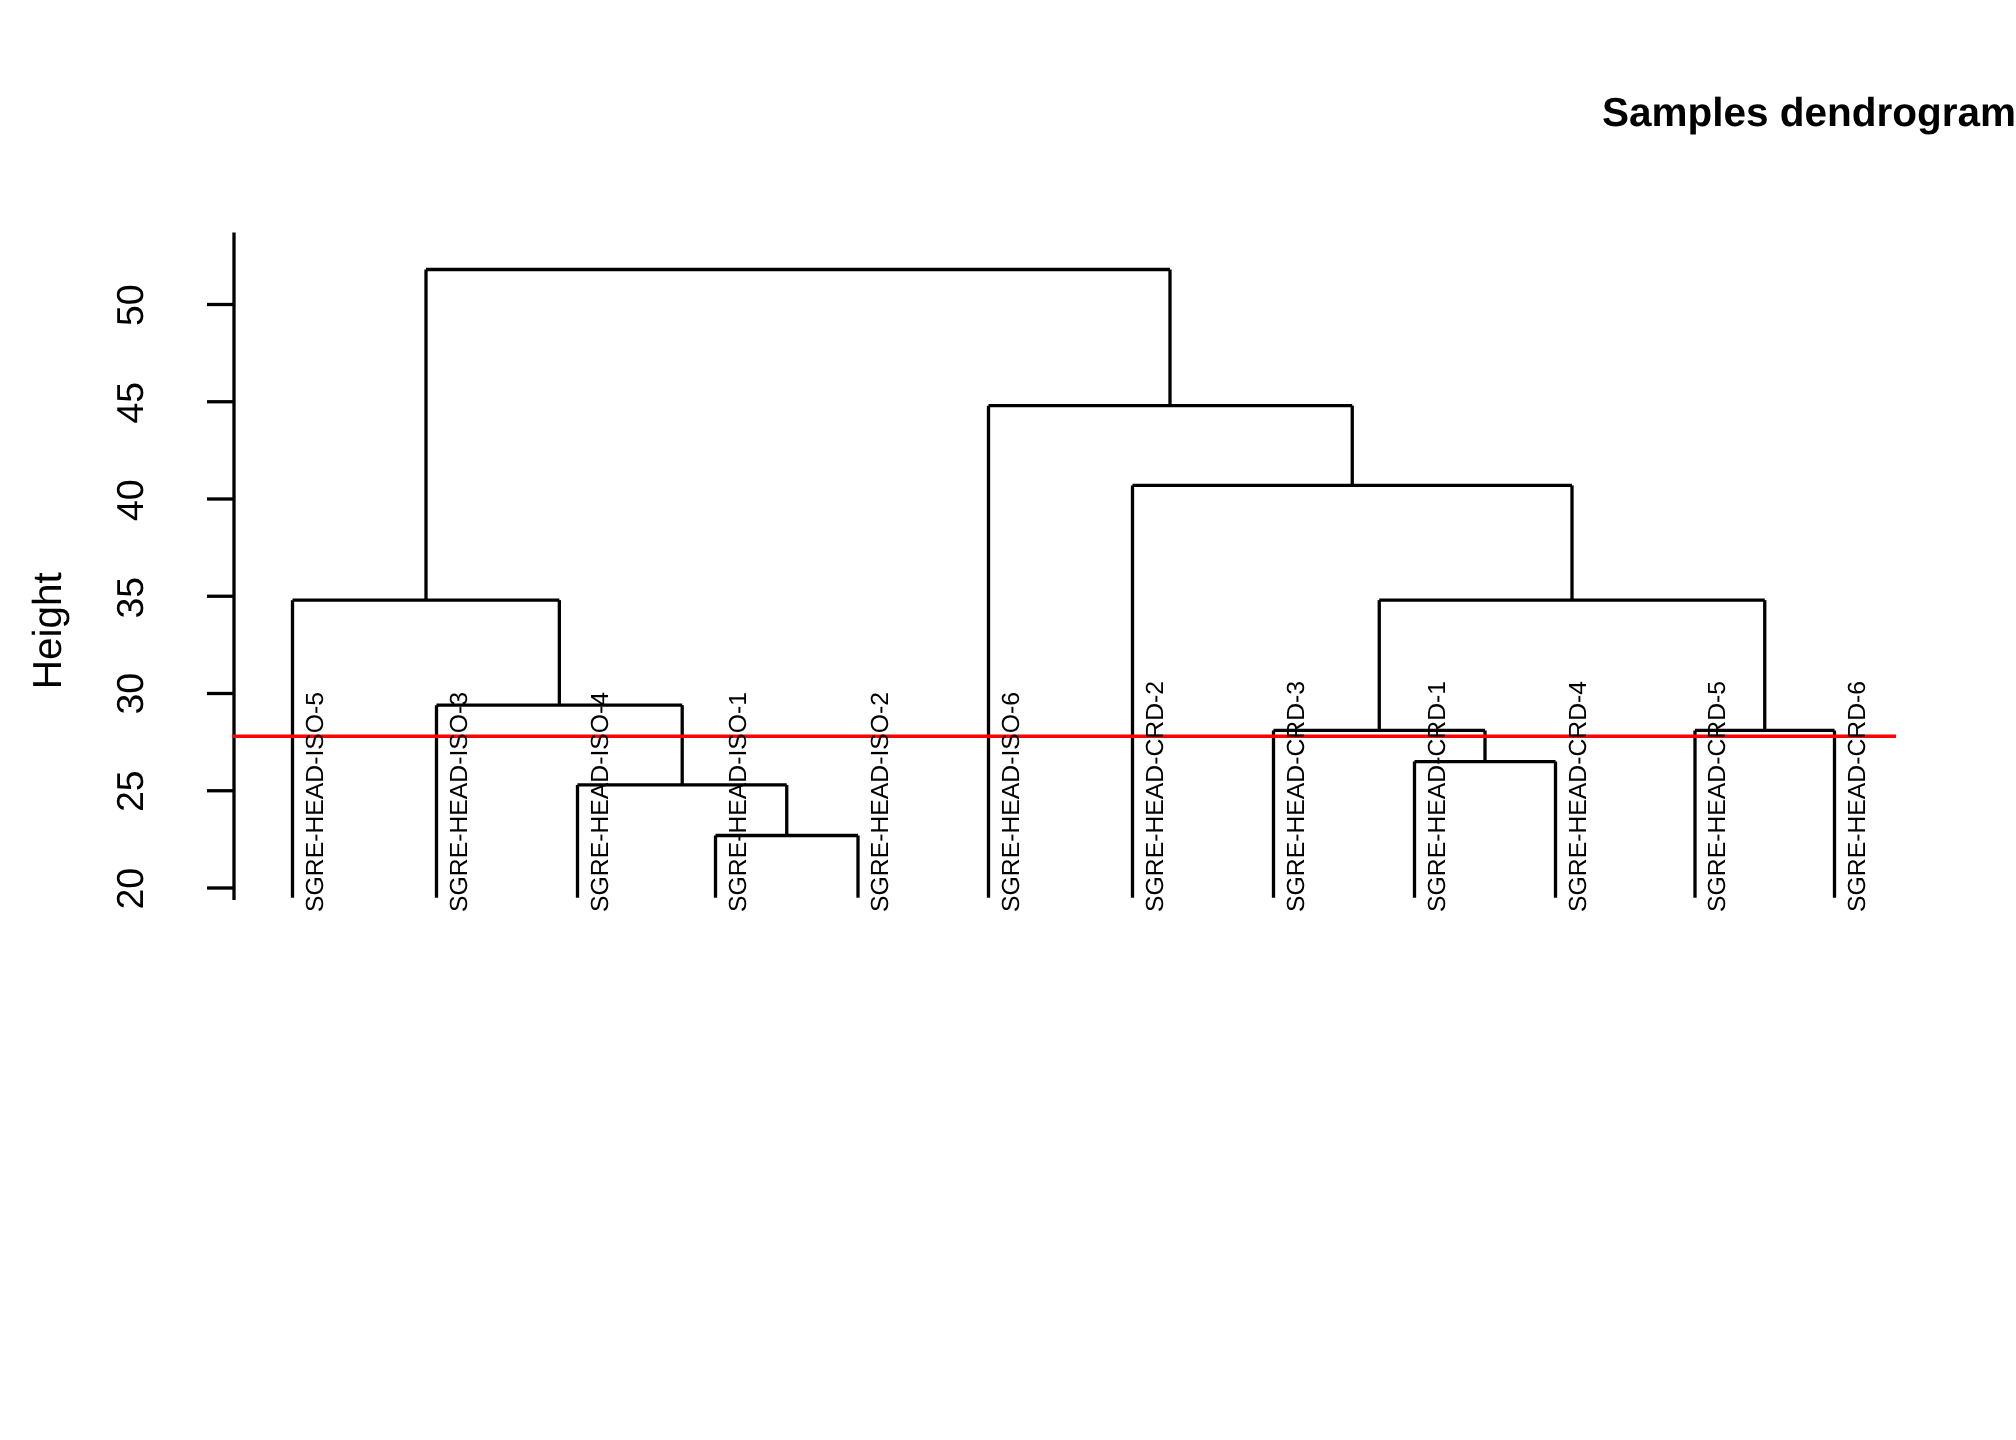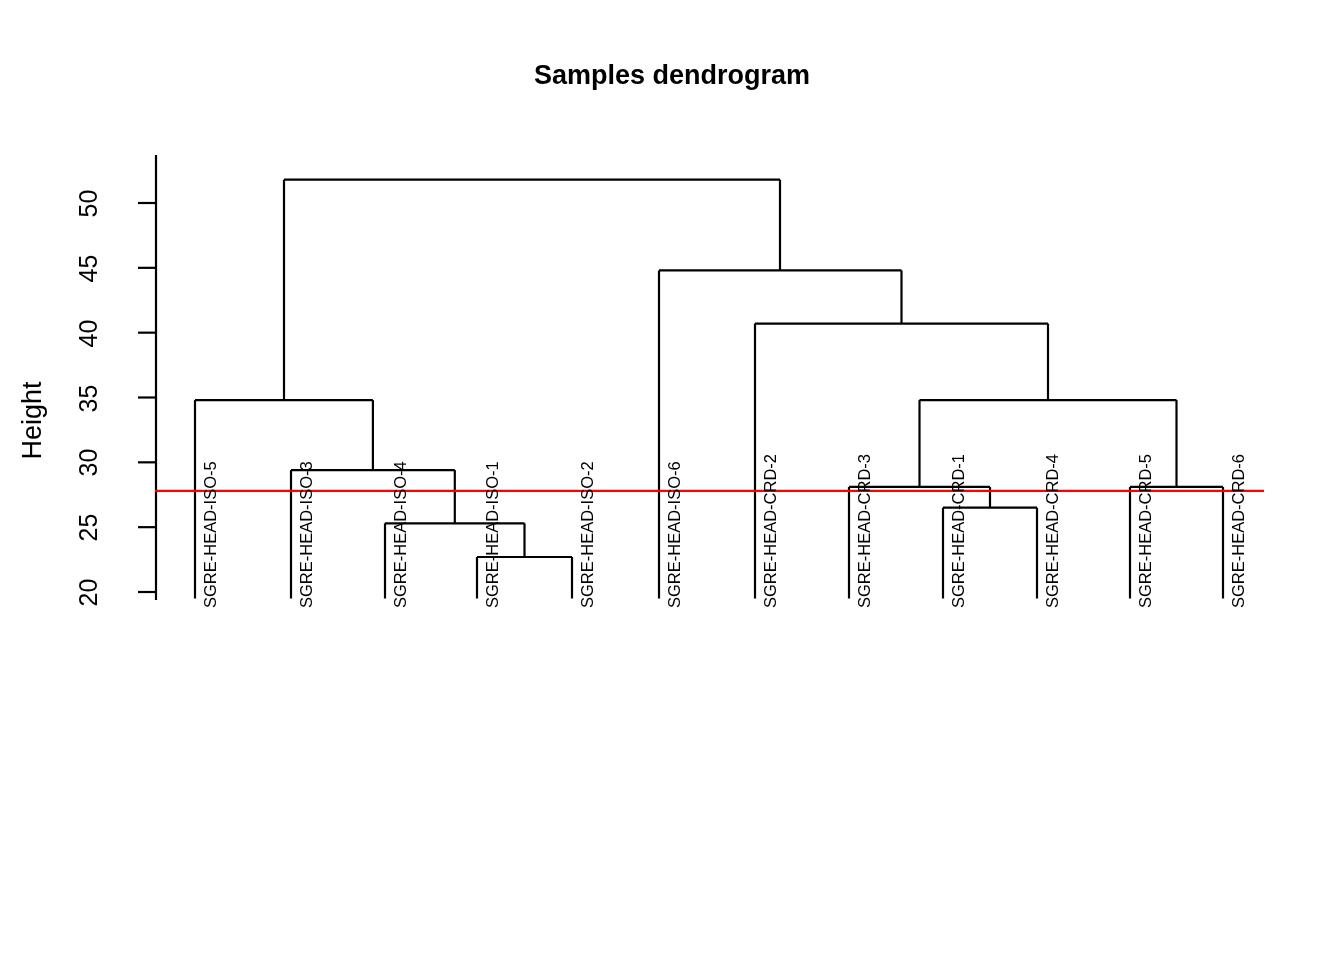--- a/index.html
+++ b/index.html
@@ -1,19 +1,19 @@
 <!DOCTYPE html>
 <html><head>
 <meta charset="utf-8">
 <style>
   html,body{margin:0;padding:0;background:#fff;}
   body{width:1344px;height:960px;position:relative;overflow:hidden;
        font-family:"Liberation Sans",sans-serif;color:#000;}
   #stage{position:absolute;left:0;top:0;width:1344px;height:960px;}
-  #plot-title{position:absolute;left:0;top:60px;width:1344px;text-align:center;
+  #plot-title{position:absolute;left:0;top:60px;width:1344px;text-align:right;
               font-size:27px;font-weight:bold;letter-spacing:0px;}
   #y-axis-title{position:absolute;left:-48px;top:405px;width:160px;text-align:center;
                 font-size:27px;transform:rotate(-90deg);transform-origin:50% 50%;}
   .tick-label{position:absolute;font-size:25px;text-align:center;width:80px;
               transform:rotate(-90deg);transform-origin:50% 50%;}
   .leaf-label{position:absolute;font-size:16.5px;white-space:nowrap;
               transform-origin:0 0;transform:rotate(-90deg);}
   svg{position:absolute;left:0;top:0;}
 </style>
 </head>

